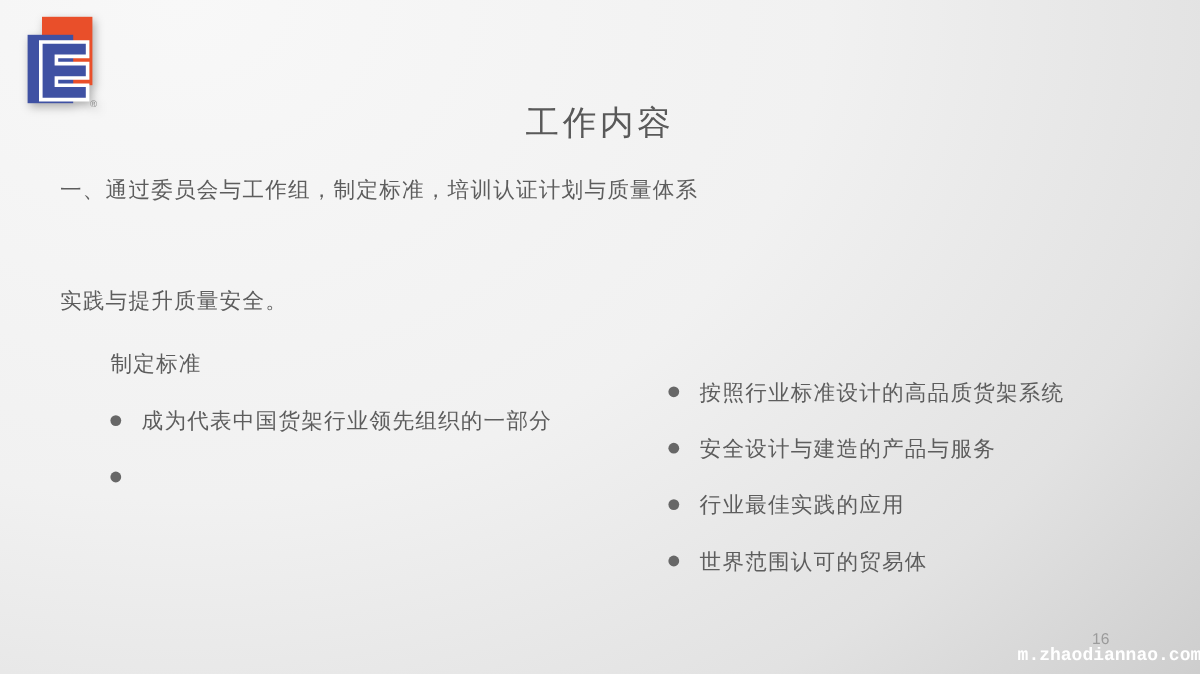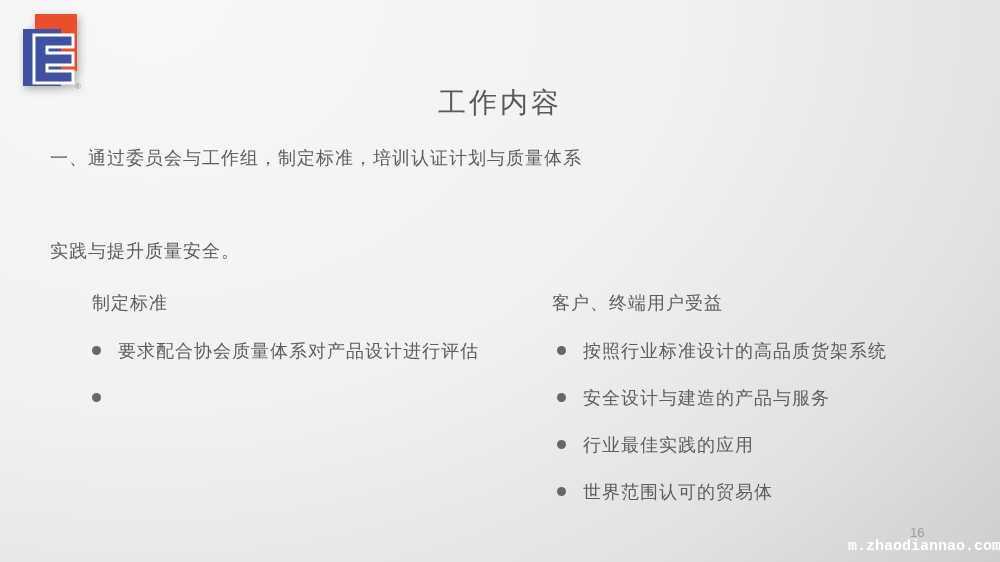--- a/index.html
+++ b/index.html
@@ -96,30 +96,29 @@
   <div class="slide-title">工作内容</div>
 
   <div class="para-line l1">一、通过委员会与工作组，制定标准，培训认证计划与质量体系</div>
   <div class="para-line l3">实践与提升质量安全。</div>
 
   <div class="benefit-col left">
     <div class="col-heading">制定标准</div>
     <ul class="benefit-list">
       <li>
         <span class="bullet-dot"></span>
-        <span class="bullet-text">要求配合协会质量体系对产品设计进行评估</span>
+        <span class="bullet-text">成为代表中国货架行业领先组织的一部分</span>
       </li>
       <li>
         <span class="bullet-dot"></span>
       </li>
     </ul>
   </div>
 
   <div class="benefit-col right">
-    <div class="col-heading">客户、终端用户受益</div>
     <ul class="benefit-list">
       <li>
         <span class="bullet-dot"></span>
         <span class="bullet-text">按照行业标准设计的高品质货架系统</span>
       </li>
       <li>
         <span class="bullet-dot"></span>
         <span class="bullet-text">安全设计与建造的产品与服务</span>
       </li>
       <li>

